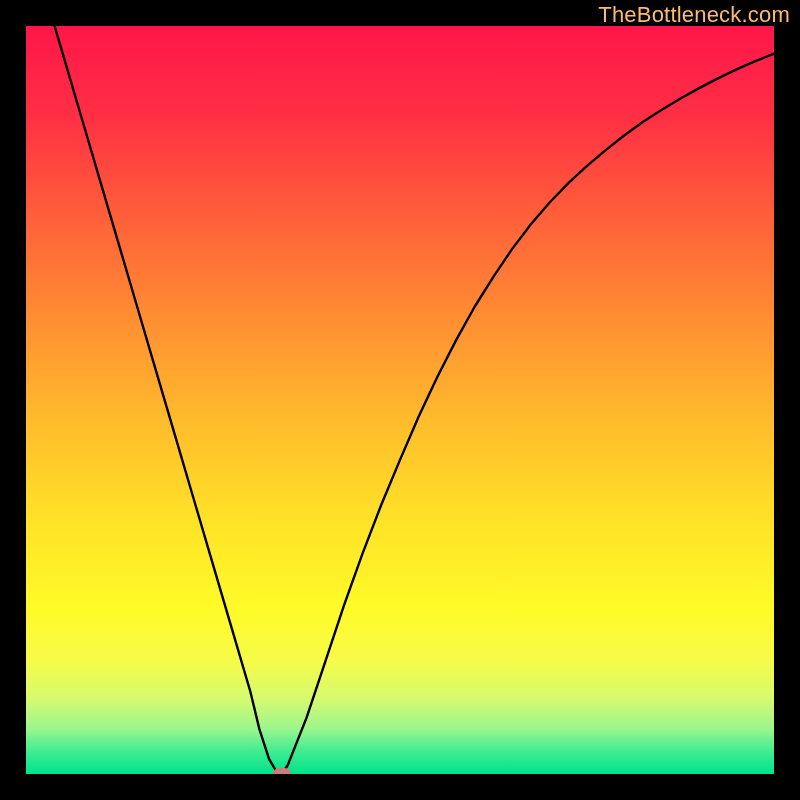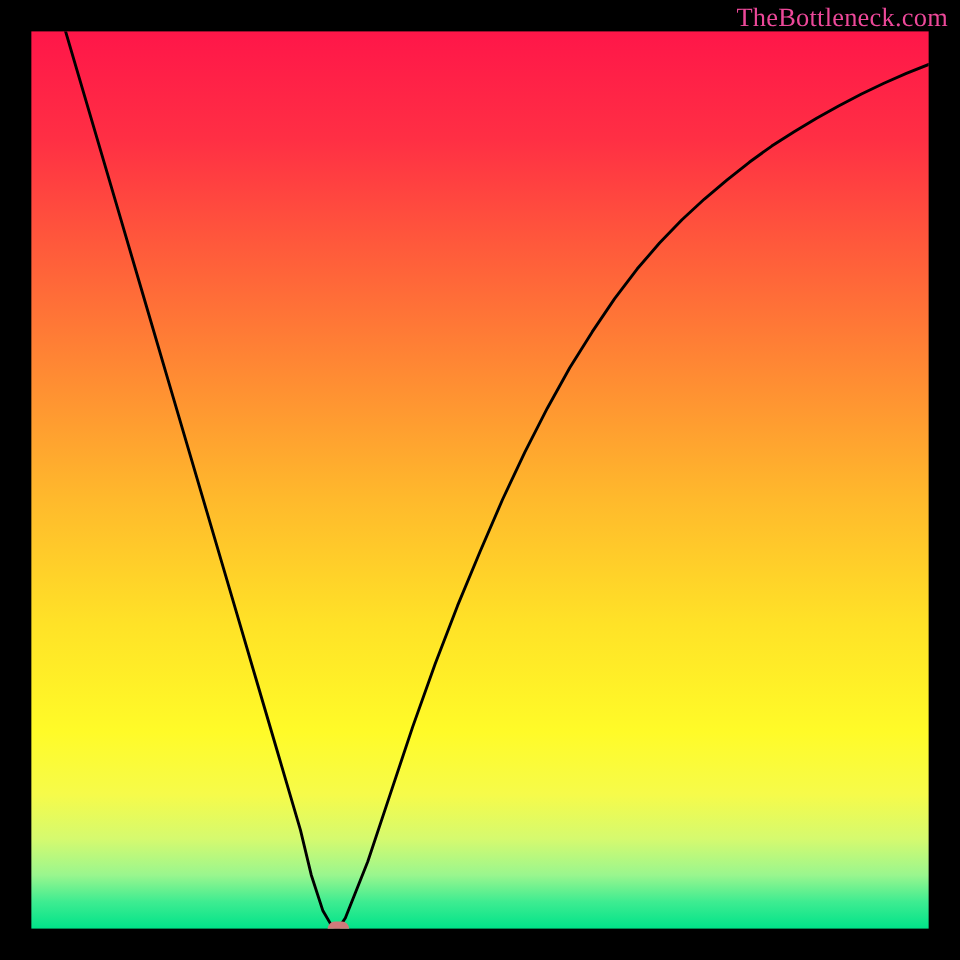--- a/index.html
+++ b/index.html
@@ -49,24 +49,23 @@
     width: 18px;
     height: 12px;
     background: #cf7a7b;
     border-radius: 6px;
     transform: translate(-50%, -50%);
   }
   .watermark {
     position: absolute;
     top: 2px;
     right: 10px;
-    color: #ec4899;
+    color: #fdba74;
     font-size: 22px;
     letter-spacing: 0.2px;
-    font-family: Liberation Serif, serif;
   }
 </style>
 </head>
 <body>
 
 <div class="watermark">TheBottleneck.com</div>
 
 <div class="frame">
   <div class="gradient-bg"></div>
   <svg class="plot-svg" viewBox="0 0 748 748" preserveAspectRatio="none">

